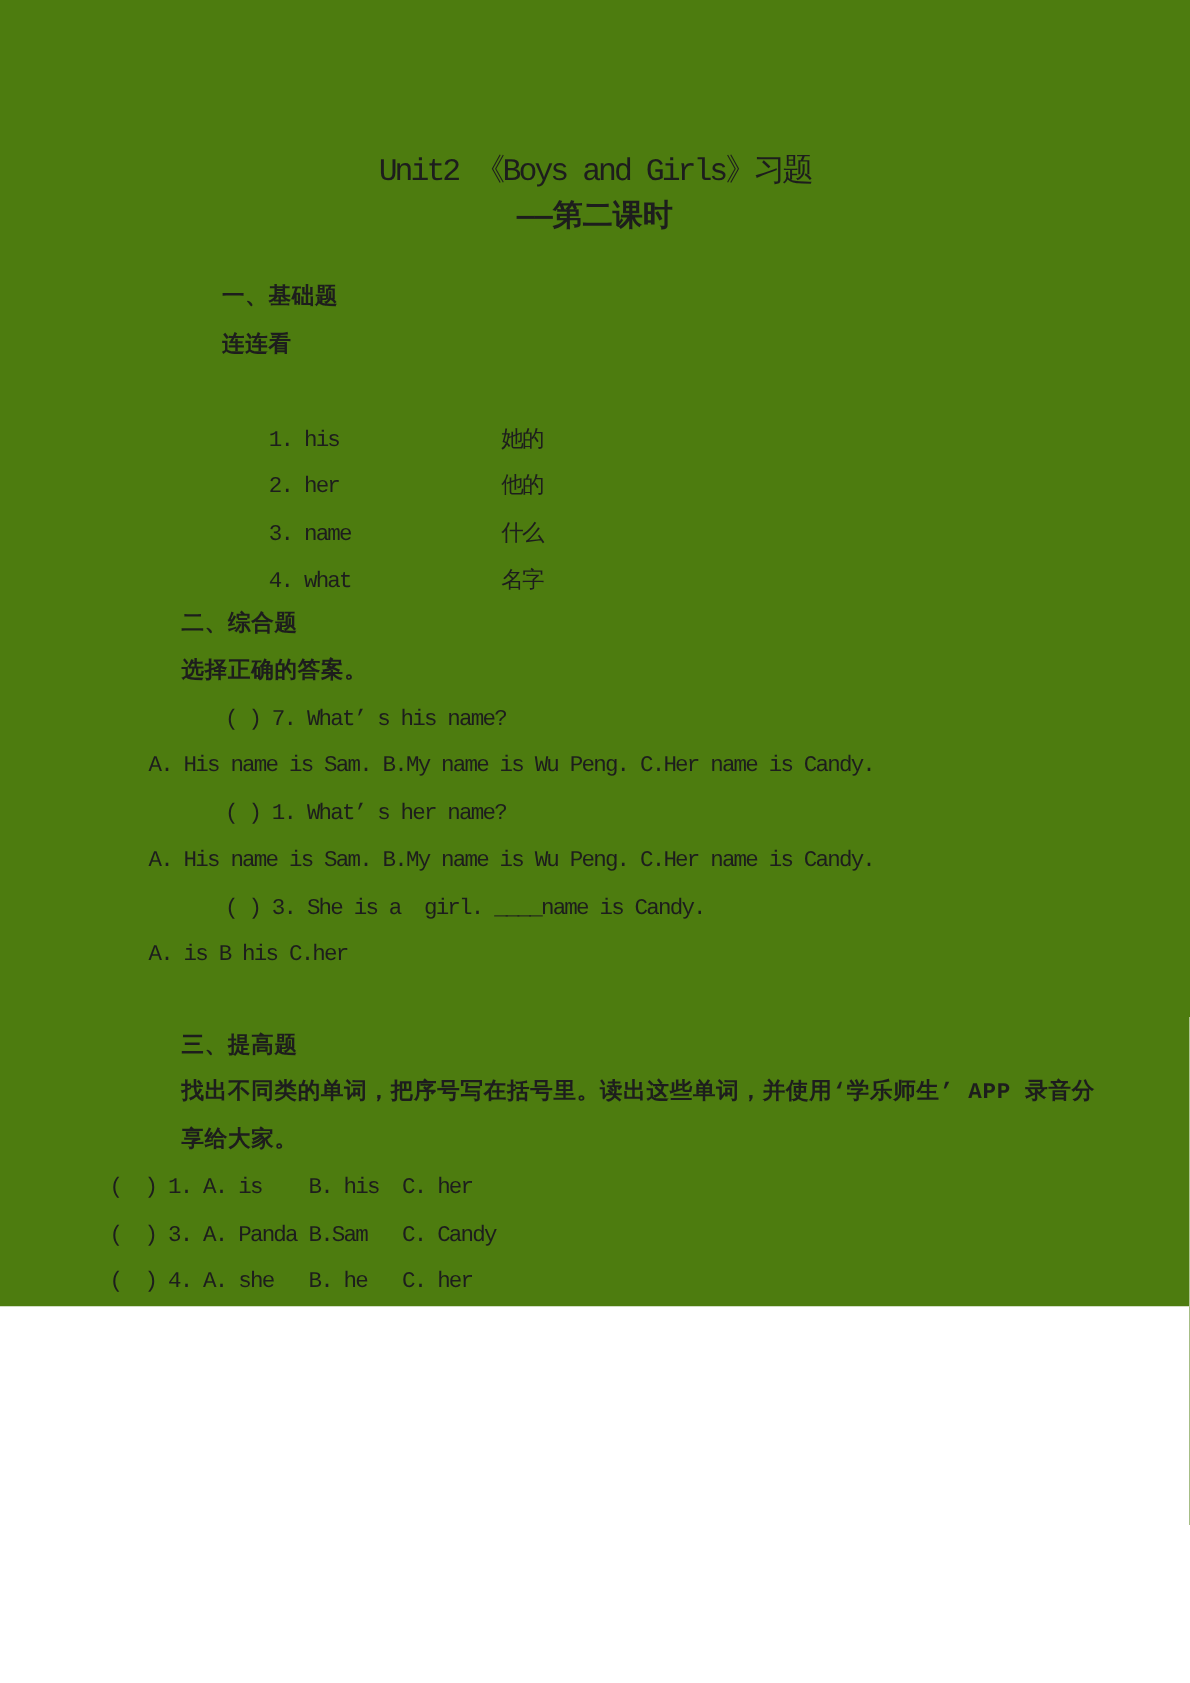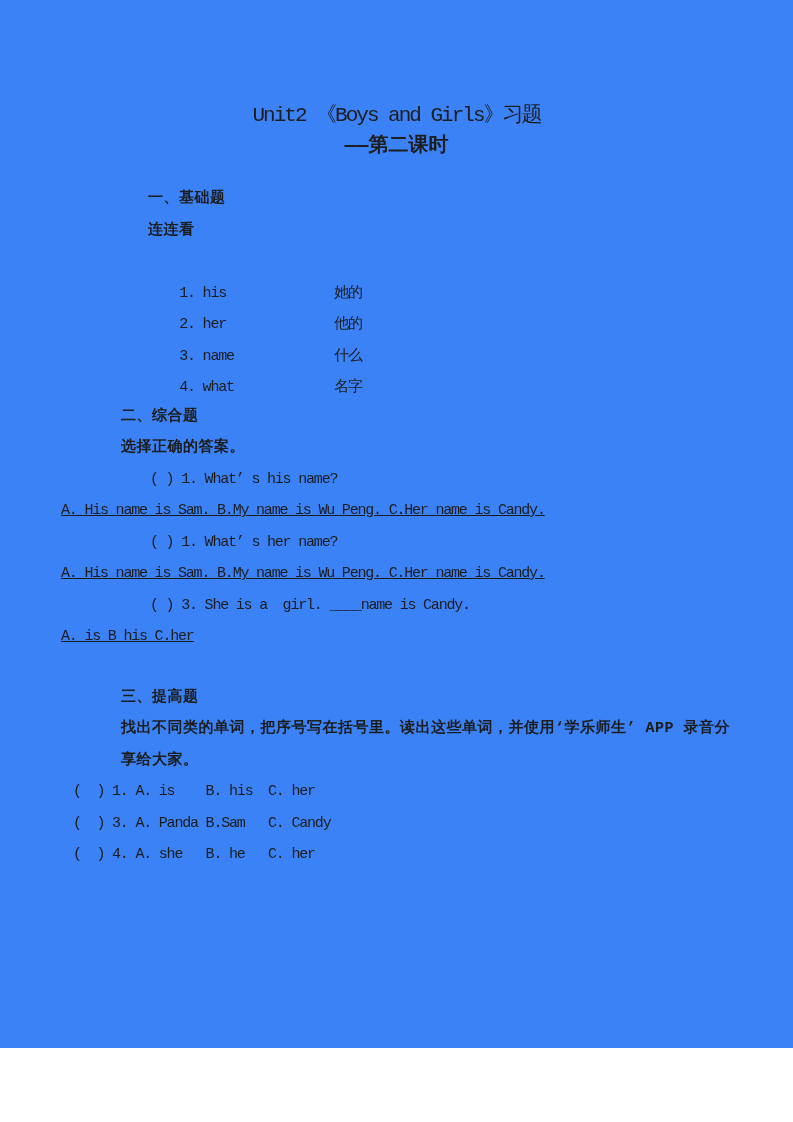--- a/index.html
+++ b/index.html
@@ -1,20 +1,20 @@
 <!DOCTYPE html>
 <html><head>
 <meta charset="utf-8">
 <style>
   html, body { margin: 0; padding: 0; background: #ffffff; }
   .page {
     position: relative;
     width: 793px;
-    height: 1048px;
-    background: #3b82f6;
+    height: 871px;
+    background: #4d7c0f;
     color: #1d1d1d;
     font-family: "Liberation Mono", "DejaVu Sans Mono", monospace;
     box-sizing: border-box;
     padding-top: 101px;
     overflow: hidden;
   }
   .doc-title {
     text-align: center;
     font-size: 21px;
     letter-spacing: -2px;
@@ -38,21 +38,21 @@
     letter-spacing: -1.2px;
     white-space: pre;
   }
   .cjk-bold {
     font-weight: 700;
     letter-spacing: 0.5px;
   }
   .ind-148 { padding-left: 148px; }
   .ind-121 { padding-left: 121px; }
   .ind-150 { padding-left: 150px; }
-  .ind-143 { padding-left: 61px; text-decoration: underline; }
+  .ind-143 { padding-left: 99px; }
   .ind-155 { padding-left: 73px; }
   .gap-sec1 { margin-top: 22px; }
   .gap-sec2 { margin-top: 28.5px; }
   .gap-sec3 { margin-top: 29px; }
   .pair-left {
     display: inline-block;
     width: 155px;
   }
 </style>
 </head>
@@ -75,21 +75,21 @@
   <div class="line ind-148">
     <span class="pair-left">3. name</span><span>什么</span>
   </div>
   <div class="line ind-148">
     <span class="pair-left">4. what</span><span>名字</span>
   </div>
 
   <div class="line cjk-bold ind-121 gap-sec2">二、综合题</div>
   <div class="line cjk-bold ind-121">选择正确的答案。</div>
 
-  <div class="line ind-150">( ) 1. What’ s his name?</div>
+  <div class="line ind-150">( ) 7. What’ s his name?</div>
   <div class="line ind-143">A. His name is Sam. B.My name is Wu Peng. C.Her name is Candy.</div>
   <div class="line ind-150">( ) 1. What’ s her name?</div>
   <div class="line ind-143">A. His name is Sam. B.My name is Wu Peng. C.Her name is Candy.</div>
   <div class="line ind-150">( ) 3. She is a  girl. ____name is Candy.</div>
   <div class="line ind-143">A. is B his C.her</div>
 
   <div class="line cjk-bold ind-121 gap-sec3">三、提高题</div>
   <div class="line cjk-bold ind-121">找出不同类的单词，把序号写在括号里。读出这些单词，并使用‘学乐师生’ APP 录音分</div>
   <div class="line cjk-bold ind-121">享给大家。</div>
 

